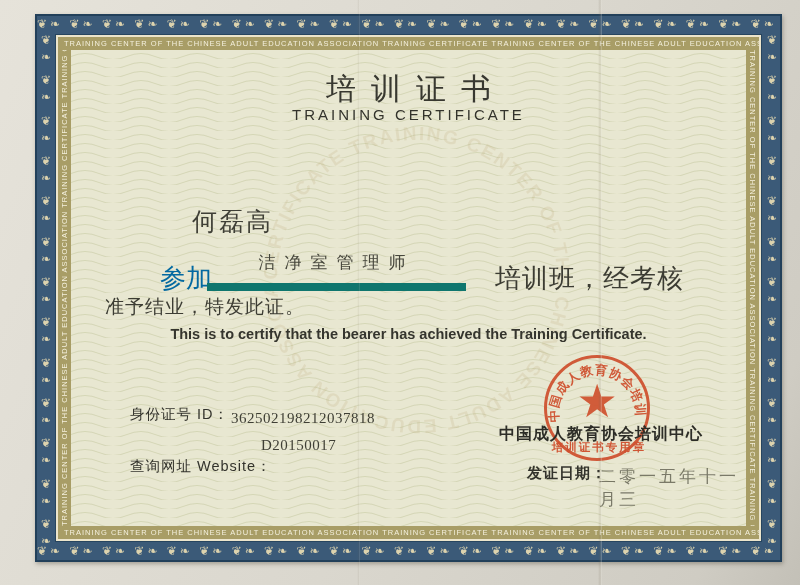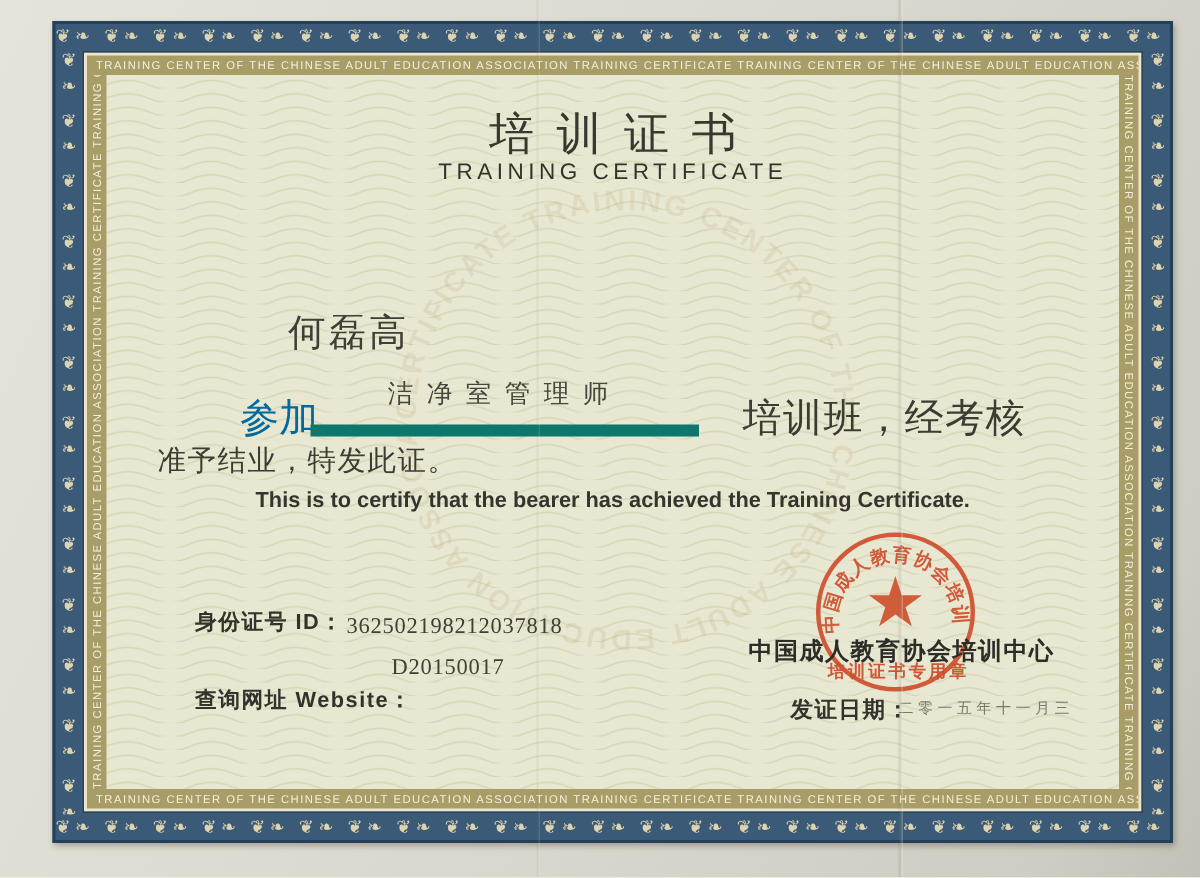--- a/index.html
+++ b/index.html
@@ -35,37 +35,37 @@
             letter-spacing:3px;color:#33332c;}
   .holder{position:absolute;left:121px;top:155px;font-size:25px;color:#3f3f36;letter-spacing:2px;}
   .attend-prefix{position:absolute;left:89px;top:211px;font-size:26px;color:#0369a1;text-align:center;}
   .course-line{position:absolute;left:136px;top:201px;width:259px;height:32px;
                border-bottom:8px solid #0f766e;text-align:center;}
   .course-line span{font-size:17px;letter-spacing:9px;color:#46463c;line-height:24px;}
   .attend-suffix{position:absolute;left:424px;top:211px;font-size:26px;color:#3c3c33;letter-spacing:1px;}
   .completion{position:absolute;left:34px;top:244px;font-size:19px;color:#3c3c33;letter-spacing:1px;}
   .english{position:absolute;left:0;right:0;top:276px;text-align:center;font-size:14.5px;
            font-weight:bold;color:#35352e;}
-  .field-row{position:absolute;left:59px;font-size:14.5px;font-weight:bold;color:#33332c;letter-spacing:1px;}
+  .field-row{position:absolute;left:59px;font-size:14.5px;font-weight:normal;color:#33332c;letter-spacing:1px;}
   .fr0{top:355px;} .fr1{top:381px;} .fr2{top:407px;}
   .field-value{position:absolute;font-family:"Liberation Serif",serif;font-weight:normal;
                font-size:15px;color:#3f3f35;letter-spacing:.5px;}
   .fv0{left:160px;top:360px;} .fv1{left:190px;top:387px;}
   
   .seal{position:absolute;left:473px;top:305px;width:106px;height:106px;border-radius:50%;
         border:3px solid #cf4f2d;box-sizing:border-box;opacity:.92;}
   .seal svg{position:absolute;left:-3px;top:-3px;}
   .seal-star{position:absolute;left:0;right:0;top:20px;text-align:center;font-size:46px;
              color:#d0512e;line-height:46px;}
   .seal-sub{position:absolute;left:413px;top:390px;width:230px;text-align:center;font-size:11.5px;
             font-weight:bold;color:#cf4f2d;letter-spacing:2px;opacity:.95;}
   .org-name{position:absolute;left:410px;top:374px;width:240px;text-align:center;font-size:16px;
             font-weight:bold;color:#2d2d27;letter-spacing:1px;}
   .date-label{position:absolute;left:456px;top:414px;font-size:15px;font-weight:bold;color:#33332c;letter-spacing:1px;}
-  .date-value{position:absolute;left:528px;top:415px;font-size:10px;color:rgba(70,70,55,.68);letter-spacing:3px;}
+  .date-value{position:absolute;left:528px;top:415px;font-size:17px;color:rgba(70,70,55,.68);letter-spacing:3px;}
   
   .crease{position:absolute;top:0;height:585px;pointer-events:none;}
   .crease-1{left:598px;width:4px;background:linear-gradient(90deg,rgba(110,100,80,0),rgba(110,100,80,.16),rgba(255,255,248,.28));}
   .crease-2{left:357px;width:3px;background:linear-gradient(90deg,rgba(110,100,80,0),rgba(110,100,80,.08),rgba(255,255,248,.15));}
 </style>
 </head>
 <body>
 
 <div class="page">
 

